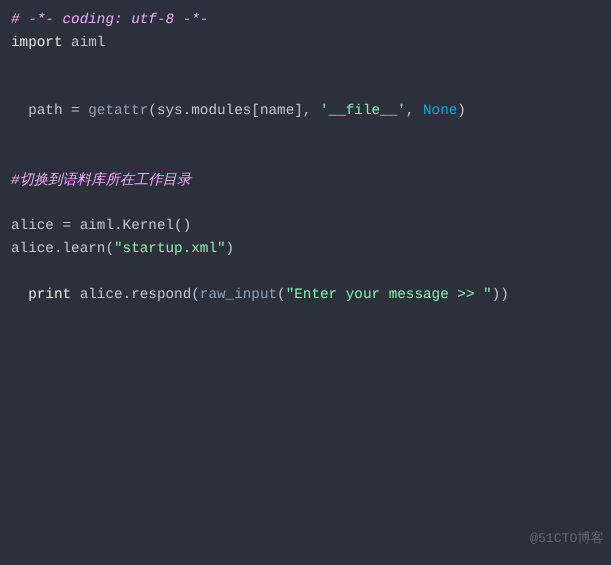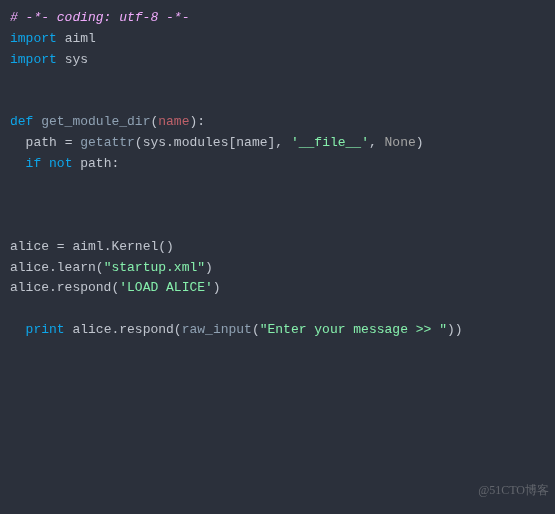--- a/index.html
+++ b/index.html
@@ -10,55 +10,52 @@
     line-height: 1.6;
     padding: 8px 10px;
     color: #c0c5ce;
     width: 555px;
     height: 514px;
     overflow: hidden;
     position: relative;
   }
   .line { white-space: pre; }
   .comment { color: #f0abfc; font-style: italic; }
-  .keyword { color: #0ea5e9; }
+  .keyword { color: #e5e5e5; }
   .module { color: #c0c5ce; }
   .funcname { color: #8fa1b3; }
   .paren { color: #c0c5ce; }
   .param { color: #bf616a; }
   .op { color: #c0c5ce; }
   .builtin { color: #8fa1b3; }
   .string { color: #86efac; }
-  .const { color: #a3a3a3; }
+  .const { color: #0ea5e9; }
   .punct { color: #c0c5ce; }
   .watermark {
     position: absolute;
     right: 6px;
     bottom: 14px;
     font-size: 12px;
     color: rgba(200,200,200,0.35);
-    font-family: Liberation Serif, serif;
+    font-family: Liberation Mono, monospace;
     font-style: normal;
   }
 </style>
 </head>
 <body>
 
 <div>
 <div class="line"><span class="comment"># -*- coding: utf-8 -*-</span></div>
 <div class="line"><span class="keyword">import</span> <span class="module">aiml</span></div>
-<div class="line"><span class="keyword">import</span> <span class="module">sys</span></div>
 <div class="line">&nbsp;</div>
 <div class="line">&nbsp;</div>
-<div class="line"><span class="keyword">def</span> <span class="funcname">get_module_dir</span><span class="paren">(</span><span class="param">name</span><span class="paren">)</span><span class="punct">:</span></div>
 <div class="line">  <span class="module">path</span><span class="op"> = </span><span class="builtin">getattr</span><span class="paren">(</span><span class="module">sys.modules</span><span class="punct">[</span><span class="module">name</span><span class="punct">]</span><span class="punct">, </span><span class="string">'__file__'</span><span class="punct">, </span><span class="const">None</span><span class="paren">)</span></div>
-<div class="line">  <span class="keyword">if</span> <span class="keyword">not</span> <span class="module">path</span><span class="punct">:</span></div>
 <div class="line">&nbsp;</div>
 <div class="line">&nbsp;</div>
+<div class="line"><span class="comment">#切换到语料库所在工作目录</span></div>
 <div class="line">&nbsp;</div>
 <div class="line"><span class="module">alice</span><span class="op"> = </span><span class="module">aiml.Kernel</span><span class="paren">(</span><span class="paren">)</span></div>
 <div class="line"><span class="module">alice.learn</span><span class="paren">(</span><span class="string">"startup.xml"</span><span class="paren">)</span></div>
-<div class="line"><span class="module">alice.respond</span><span class="paren">(</span><span class="string">'LOAD ALICE'</span><span class="paren">)</span></div>
 <div class="line">&nbsp;</div>
 <div class="line">  <span class="keyword">print</span> <span class="module">alice.respond</span><span class="paren">(</span><span class="builtin">raw_input</span><span class="paren">(</span><span class="string">"Enter your message &gt;&gt; "</span><span class="paren">)</span><span class="paren">)</span></div>
 </div>
 
 <div class="watermark">@51CTO博客</div>
 
 </body></html>

